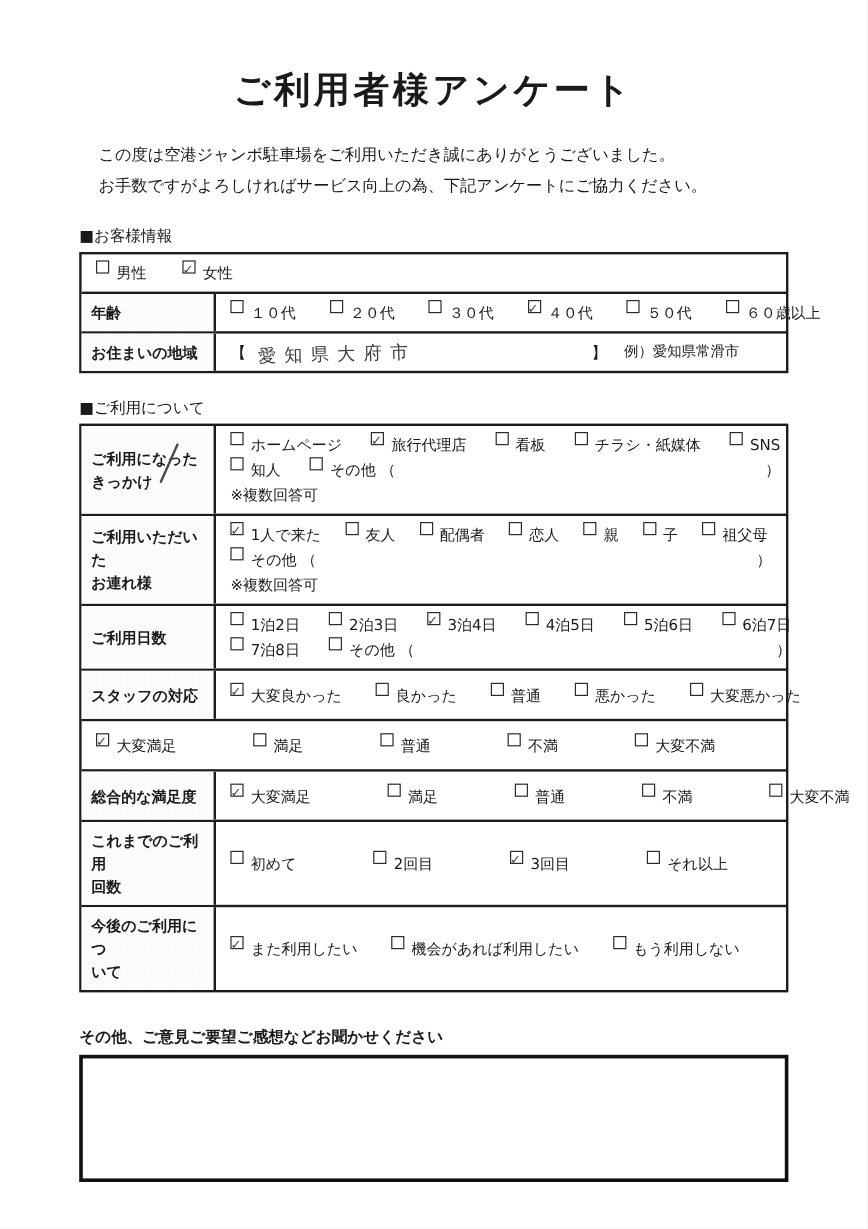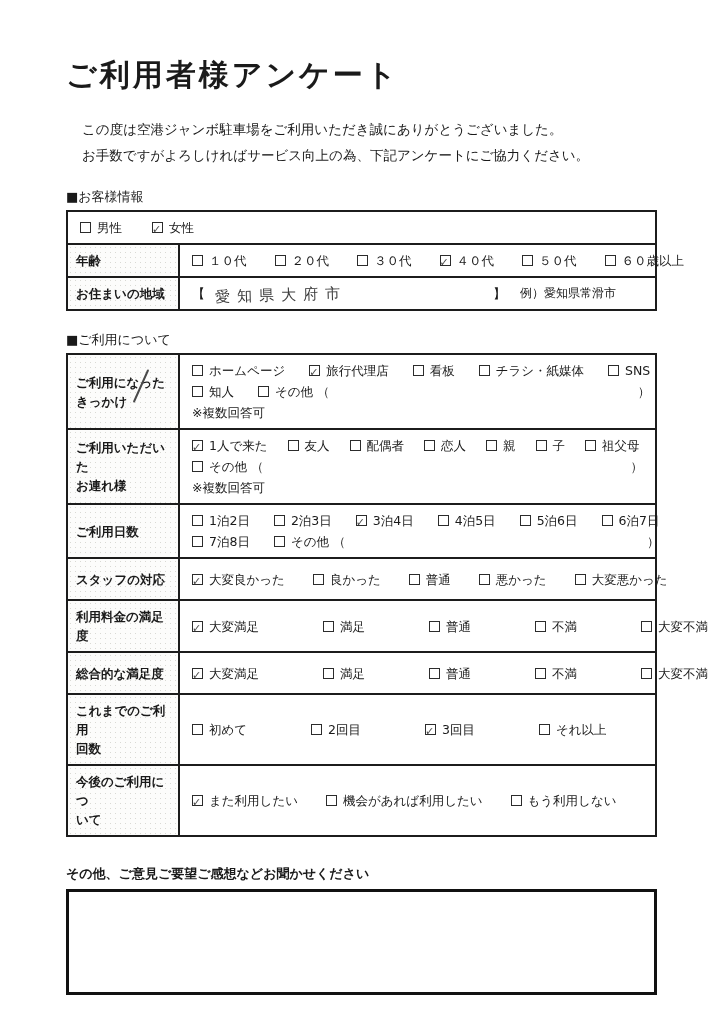--- a/index.html
+++ b/index.html
@@ -2,21 +2,21 @@
 <html><head>
 <meta charset="utf-8">
 <style>
   html,body{margin:0;padding:0;background:#e9e9e9;}
   .sheet{
     width:723px;height:1024px;background:#ffffff;position:relative;
     font-family:"DejaVu Sans",sans-serif;color:#1a1a1a;overflow:hidden;
     box-sizing:border-box;padding:55px 66px 0 66px;
   }
   .title{
-    text-align:left;font-size:30px;font-weight:bold;letter-spacing:3px;
+    text-align:center;font-size:30px;font-weight:bold;letter-spacing:3px;
     margin:0 0 20px 0;
   }
   .intro{font-size:13.5px;line-height:26px;margin-left:16px;}
   .sec-heading{font-size:13px;margin-top:20px;margin-bottom:4px;}
   .tbl{border:2px solid #1c1c1c;}
   .row{display:flex;align-items:stretch;}
   .row + .row{border-top:2px solid #1c1c1c;}
   .lbl-cell{
     width:112px;flex:0 0 112px;border-right:2px solid #1c1c1c;
     padding:6px 8px;font-weight:bold;font-size:12.5px;line-height:19px;
@@ -24,21 +24,21 @@
     background-color:#fcfcfb;
     background-image:radial-gradient(#d9d9d4 0.5px, transparent 0.6px);
     background-size:5px 5px;
   }
   .val-cell{
     flex:1;padding:5px 12px;box-sizing:border-box;
     display:flex;flex-direction:column;justify-content:center;font-size:12.5px;
   }
   .optline{display:flex;align-items:center;line-height:21px;flex-wrap:nowrap;}
   .g14{gap:28px}.g20{gap:20px}.g24{gap:24px}.g28{gap:28px}.g30{gap:30px}.g48{gap:64px}
-  .opt{display:inline-flex;align-items:center;white-space:nowrap;}
+  .opt{display:inline-flex;align-items:flex-start;white-space:nowrap;}
   .cb{
     display:inline-block;width:11px;height:11px;border:1.5px solid #2c2c2c;
     margin-right:6px;position:relative;flex:0 0 auto;box-sizing:border-box;
   }
   .cb.checked::after{
     content:attr(data-glyph);position:absolute;left:-1px;top:-4px;
     font-size:11px;color:#4a4a4a;
   }
   .note{line-height:21px;}
   .min40{min-height:40px;}
@@ -295,23 +295,20 @@
             </span>
             <span class="opt">
               <span class="cb"></span>
               <span>大変悪かった</span>
             </span>
           </div>
       </div>
     </div>
 
     <div class="row">
-      <div class="lbl-cell">
-          <div>利用料金の満足度</div>
-        </div>
       <div class="val-cell min40">
         <div class="optline g48">
             <span class="opt">
               <span class="cb checked" data-glyph="✓"></span>
               <span>大変満足</span>
             </span>
             <span class="opt">
               <span class="cb"></span>
               <span>満足</span>
             </span>

